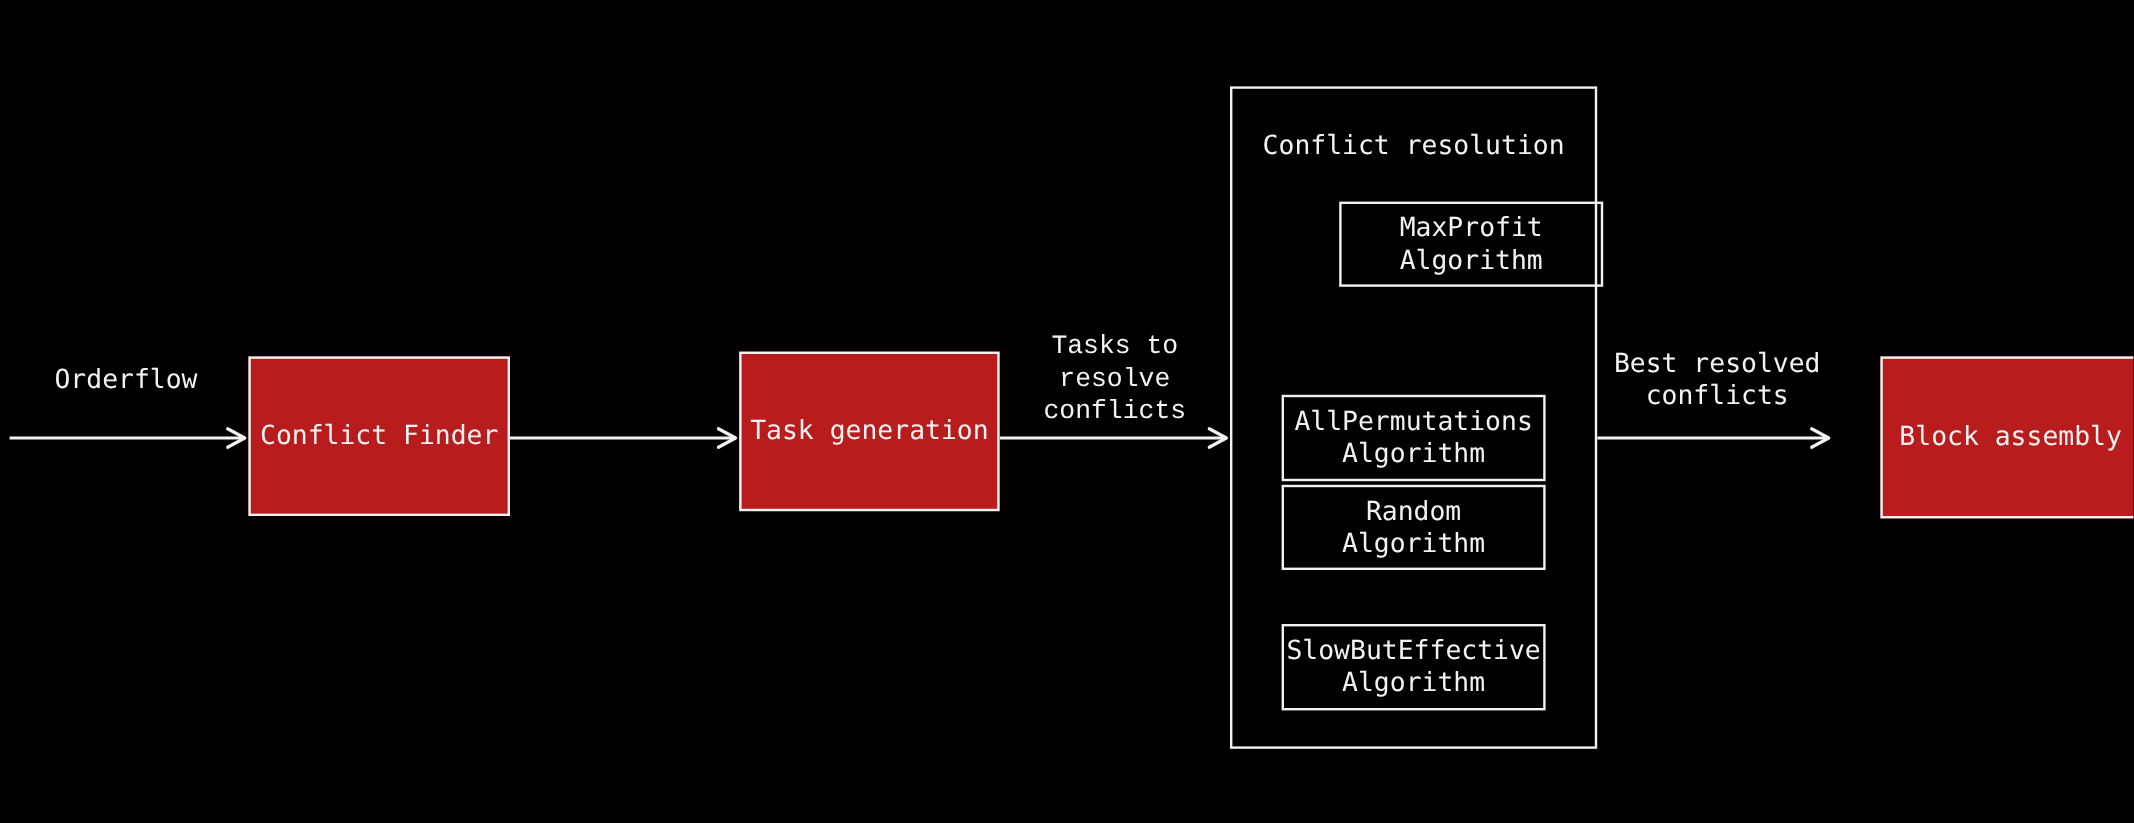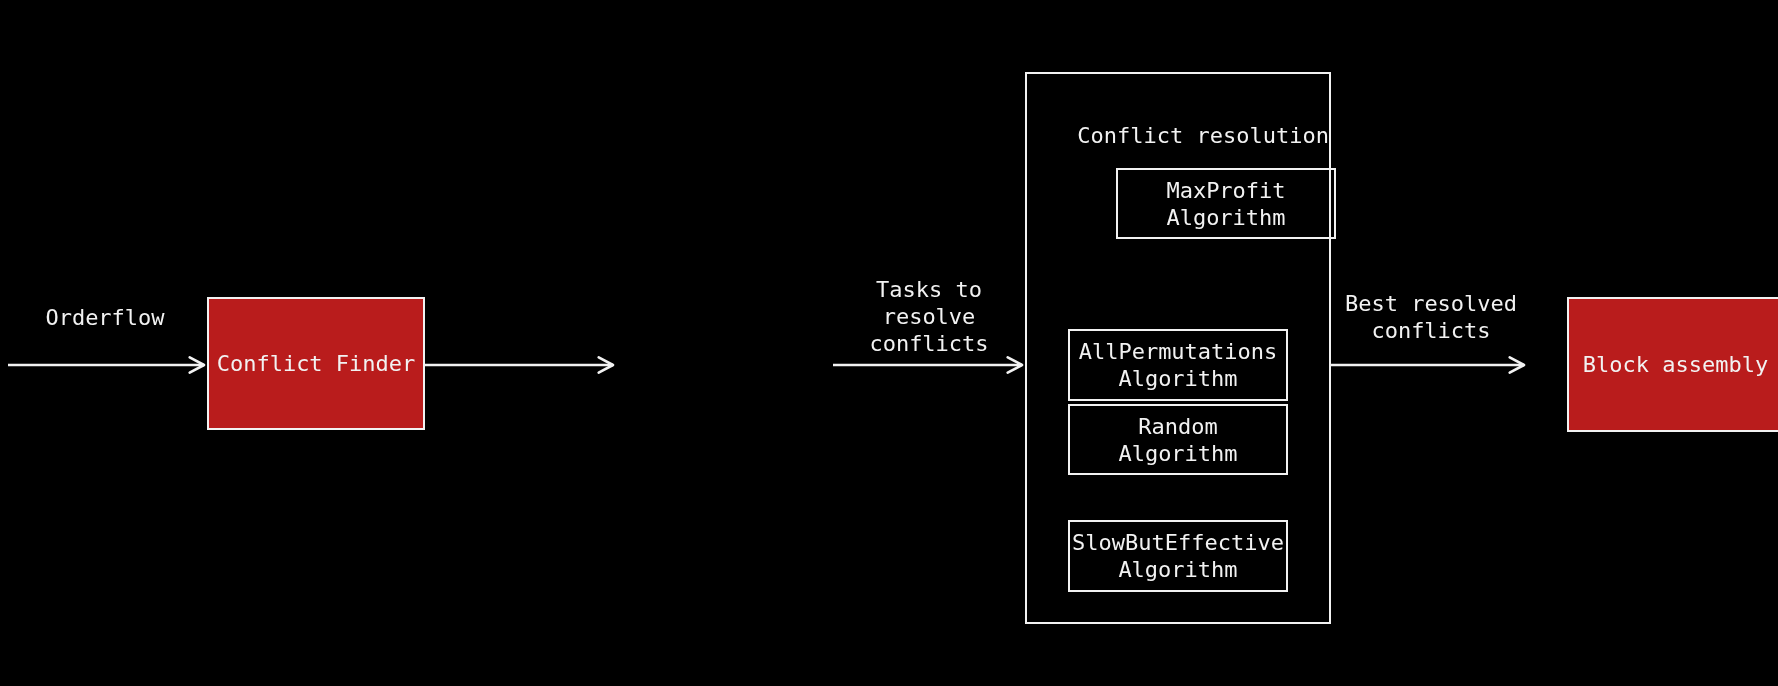--- a/index.html
+++ b/index.html
@@ -37,22 +37,22 @@
   .node-block-assembly  { left: 1527px; top: 297px; width: 217px; height: 135px; margin-left: 40px; }
   .resolution-container {
     position: absolute;
     box-sizing: border-box;
     left: 1025px; top: 72px; width: 306px; height: 552px;
     border: 2px solid #f2f2f2;
     background: #000000;
   }
   .resolution-title {
     position: absolute;
-    top: 49px; left: 0; right: 0;
-    text-align: right;
+    top: 35px; left: 0; right: 0;
+    text-align: center;
     white-space: nowrap;
   }
   .algo-box {
     position: absolute;
     box-sizing: border-box;
     left: 41px;
     width: 220px;
     border: 2px solid #f2f2f2;
     display: flex;
     align-items: center;
@@ -67,21 +67,21 @@
   .algo-3 { top: 446px; height: 72px; }
   .edge-label {
     position: absolute;
     transform: translate(-50%, -50%);
     text-align: center;
     line-height: 27px;
     white-space: pre-line;
   }
   .edge-label-orderflow { left: 105px;  top: 317px; }
   .edge-label-groups    { left: 521px;  top: 316px; }
-  .edge-label-tasks     { left: 929px;  top: 316px; }
+  .edge-label-tasks     { left: 929px;  top: 316px; font-family: Liberation Mono, monospace; }
   .edge-label-best      { left: 1431px; top: 317px; }
 </style>
 </head>
 <body>
 
 <div class="canvas">
 
   <svg class="arrows-layer" width="1778" height="686" viewBox="0 0 1778 686">
     <defs>
       <marker id="arrowhead" markerUnits="userSpaceOnUse" markerWidth="34" markerHeight="22" viewBox="-16 -10 18 20" refX="0" refY="0" orient="auto">
@@ -92,20 +92,21 @@
     <line x1="425" y1="365" x2="613" y2="365" stroke="#f2f2f2" stroke-width="2.4" marker-end="url(#arrowhead)"></line>
     <line x1="833" y1="365" x2="1022" y2="365" stroke="#f2f2f2" stroke-width="2.4" marker-end="url(#arrowhead)"></line>
     <line x1="1331" y1="365" x2="1524" y2="365" stroke="#f2f2f2" stroke-width="2.4" marker-end="url(#arrowhead)"></line>
   </svg>
 
   <div class="edge-label edge-label-orderflow">Orderflow</div>
 
   <div class="node node-conflict-finder">Conflict Finder</div>
 
 
+  <div class="node node-task-generation">Task generation</div>
 
   <div class="edge-label edge-label-tasks">Tasks to
 resolve
 conflicts</div>
 
   <div class="resolution-container">
     <div class="resolution-title">Conflict resolution</div>
     <div class="algo-box algo-0">MaxProfit
 Algorithm</div>
     <div class="algo-box algo-1">AllPermutations

